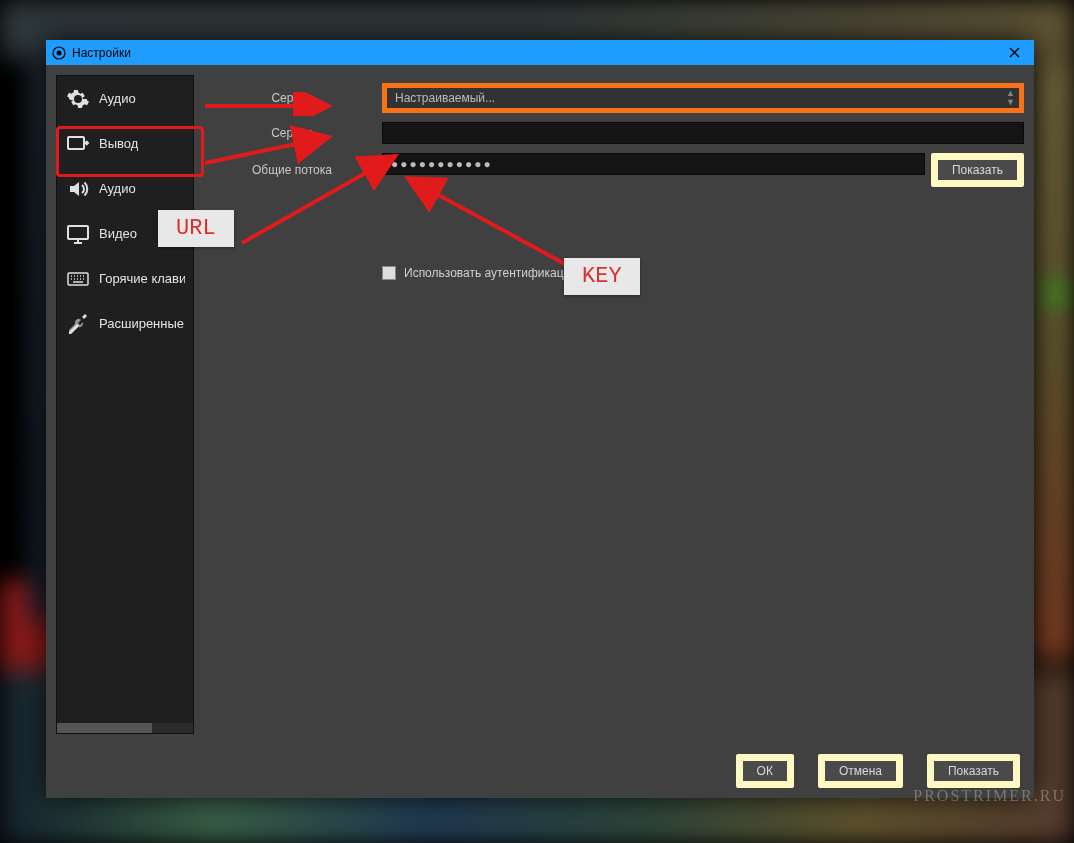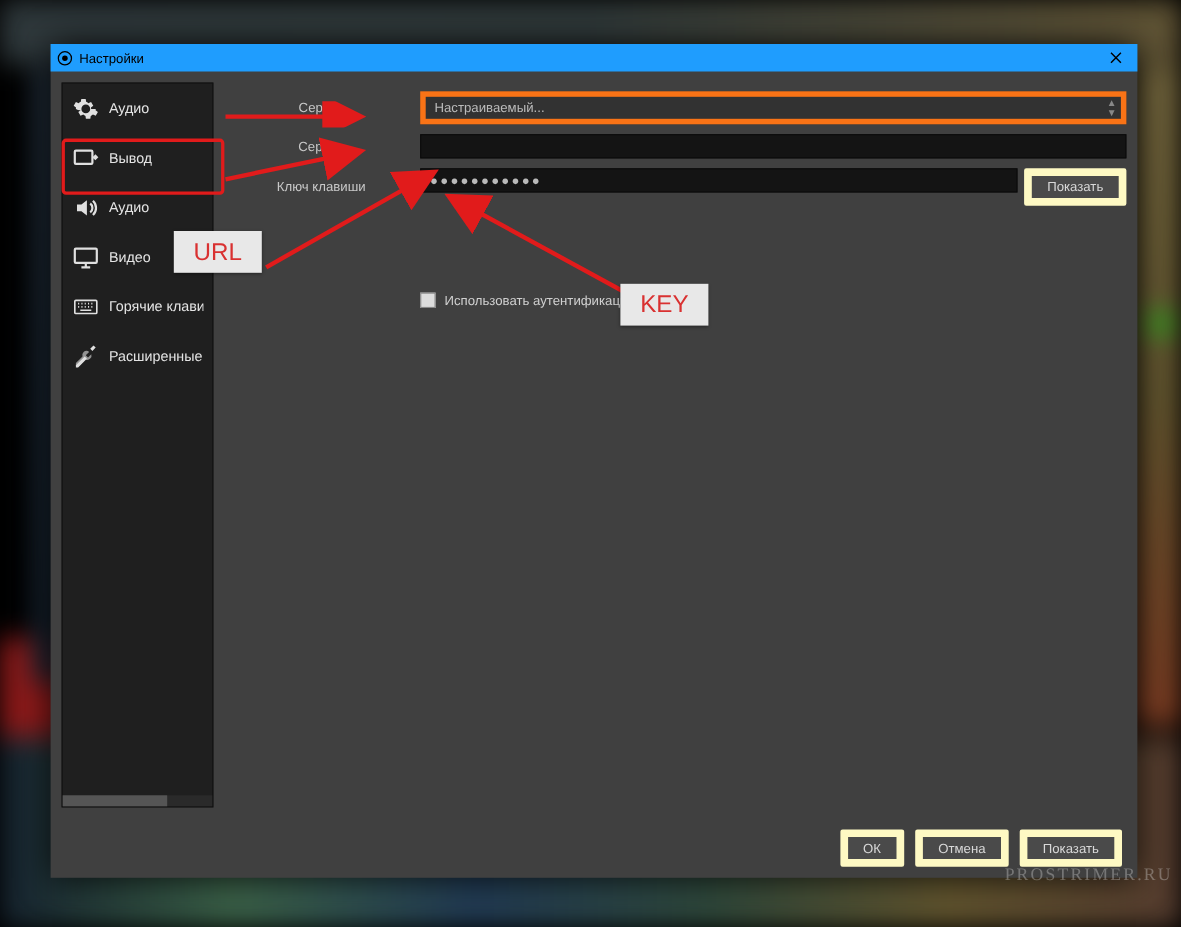--- a/index.html
+++ b/index.html
@@ -22,24 +22,24 @@
 .form{display:flex;flex-direction:column;gap:9px;padding-top:8px}
 .row{display:flex;align-items:center;gap:6px}
 .lbl{width:168px;text-align:center;color:#c8c8c8;font-size:12px}
 .ctrl{flex:1;display:flex;gap:6px}
 .select{flex:1;background:#323232;border:5px solid #f97316;height:20px;display:flex;align-items:center;padding:0 8px;position:relative;color:#bbb}
 .select .updown{position:absolute;right:4px;top:1px;font-size:9px;line-height:9px;color:#888;display:flex;flex-direction:column}
 .input{flex:1;background:#141414;border:1px solid #0a0a0a;height:20px;display:flex;align-items:center;padding:0 8px;color:#bbb;letter-spacing:2px}
 .btn{background:#4a4a4a;border:7px solid #fef9c3;height:20px;padding:0 14px;display:flex;align-items:center;color:#d8d8d8;cursor:pointer;border-radius:2px;font-size:12px}
 .chk-row{display:flex;align-items:center;gap:8px;margin-left:174px;margin-top:70px}
 .chk{width:12px;height:12px;background:#ddd;border:1px solid #888}
-.footer{display:flex;justify-content:flex-end;gap:10px;padding:10px 14px}
+.footer{display:flex;justify-content:flex-end;gap:24px;padding:10px 14px}
 .highlight{position:absolute;border:3px solid #e11b1b;border-radius:4px;pointer-events:none}
 .arrow{position:absolute;pointer-events:none}
-.tag{position:absolute;background:#e8e8e8;color:#d93131;font-family:Liberation Sans, sans-serif;font-weight:400;box-shadow:0 1px 3px rgba(0,0,0,.4);display:flex;align-items:center;justify-content:center;font-size:22px;padding:6px 18px}
+.tag{position:absolute;background:#e8e8e8;color:#d93131;font-family:Liberation Mono, monospace;font-weight:400;box-shadow:0 1px 3px rgba(0,0,0,.4);display:flex;align-items:center;justify-content:center;font-size:22px;padding:6px 18px}
 .watermark{position:absolute;right:8px;bottom:38px;color:rgba(220,220,220,.35);font-size:16px;letter-spacing:2px;font-family:Liberation Serif, serif}
 svg{display:block}
 </style>
 </head>
 <body>
 
 <div class="bg">
   <div style="left:0;top:0;width:1074px;height:58px;background:linear-gradient(90deg,#3a464a 0%,#3b4748 50%,#7a6a42 100%)"></div>
   <div style="left:0;top:580px;width:70px;height:90px;background:#b02020"></div>
   <div style="left:0;top:670px;width:1074px;height:173px;background:linear-gradient(90deg,#1a2a3a 0%,#4a7a5a 20%,#2a4a6a 40%,#3a5a4a 60%,#7a6a3a 80%,#6a4a3a 100%)"></div>
@@ -143,21 +143,21 @@
         </div>
         <div class="row">
           <div class="lbl">Сервер</div>
           <div class="ctrl">
             <div class="input">
               <span></span>
             </div>
           </div>
         </div>
         <div class="row">
-          <div class="lbl">Ключ клавиши</div>
+          <div class="lbl">Общие потока</div>
           <div class="ctrl">
             <div class="input">
               <span>●●●●●●●●●●●</span>
             </div>
             <div class="btn">
               <span>Показать</span>
             </div>
           </div>
         </div>
         <div class="chk-row">

